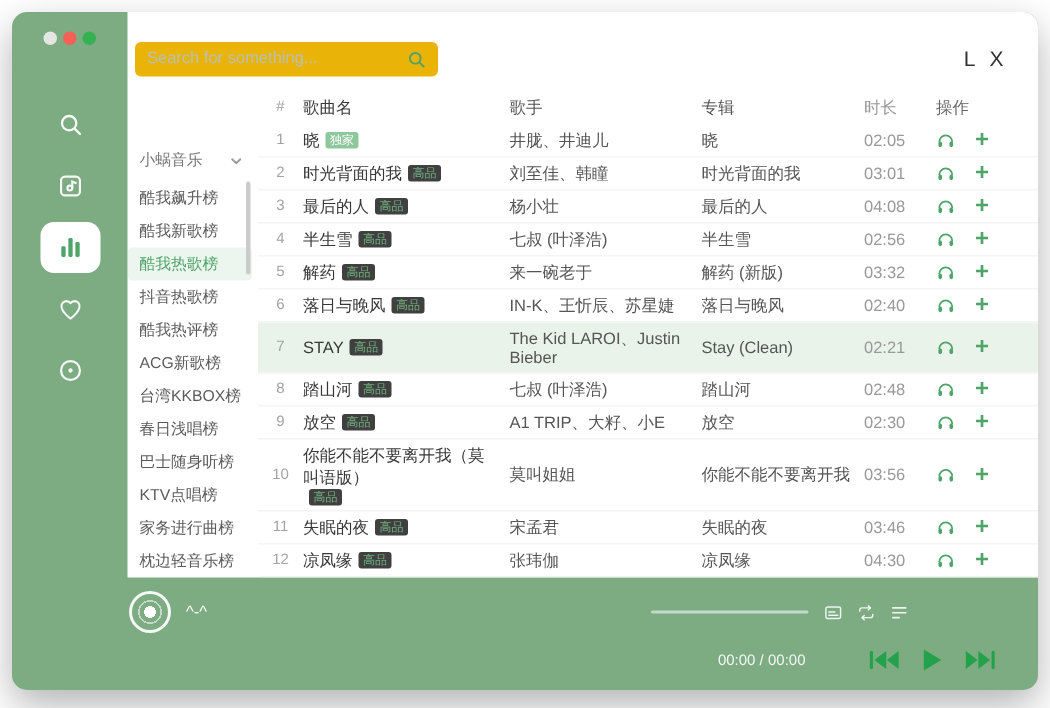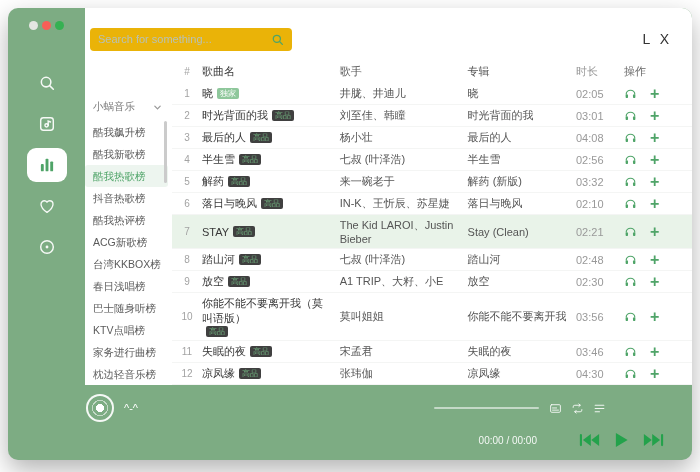--- a/index.html
+++ b/index.html
@@ -274,21 +274,21 @@
               </div>
             </div>
             <div class="trow">
               <div class="c-num">6</div>
               <div class="c-name">
                 <span>落日与晚风</span>
                 <span class="badge ">高品</span>
               </div>
               <div class="c-artist">IN-K、王忻辰、苏星婕</div>
               <div class="c-album">落日与晚风</div>
-              <div class="c-dur">02:10</div>
+              <div class="c-dur">02:40</div>
               <div class="c-act">
                 <span class="act-icon">
                   <svg width="13" height="13" viewBox="0 0 24 24">
                     <path d="M4 14a8 8 0 0 1 16 0" fill="none" stroke="var(--accent)" stroke-width="2.2"></path>
                     <rect x="3" y="13.5" width="4.4" height="7" rx="2.2" fill="var(--accent)"></rect>
                     <rect x="16.6" y="13.5" width="4.4" height="7" rx="2.2" fill="var(--accent)"></rect>
                   </svg>
                 </span>
                 <span class="act-plus">+</span>
               </div>

